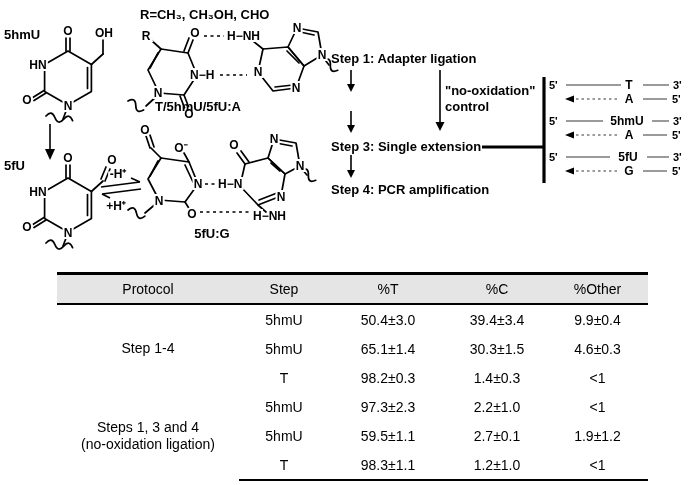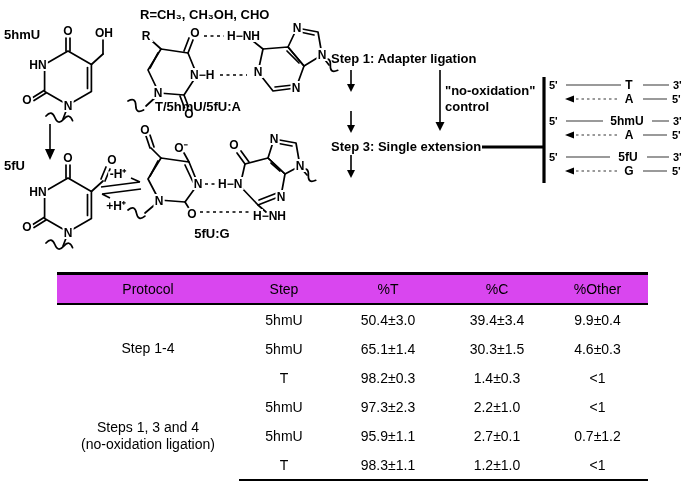--- a/index.html
+++ b/index.html
@@ -17,21 +17,21 @@
   .atom{font-family:"Liberation Sans",sans-serif;font-size:12px;font-weight:bold;fill:#000;
         stroke:#fff;stroke-width:4px;paint-order:stroke;text-anchor:middle;}
   .atom.s{text-anchor:start;}
   .t{position:absolute;font-weight:bold;font-size:13px;white-space:nowrap;}
   .t.md{font-size:13px;}
   .t.ctr{transform:translateX(-50%);}
   .prime{position:absolute;font-weight:bold;font-size:11px;white-space:nowrap;}
   .bl{position:absolute;font-weight:bold;font-size:12px;white-space:nowrap;transform:translateX(-50%);}
   .tablewrap{position:absolute;left:57px;top:272px;width:591px;}
   table.results{border-collapse:collapse;width:591px;table-layout:fixed;}
-  .results thead th{background:#d946ef;border-top:3px solid #000;border-bottom:2px solid #000;
+  .results thead th{background:#e5e5e5;border-top:3px solid #000;border-bottom:2px solid #000;
       font-weight:normal;font-size:14px;height:24px;text-align:center;padding:2px 0;}
   .results td{font-size:14px;text-align:center;height:29px;padding:0;vertical-align:middle;}
   .results tr.last td{border-bottom:2.5px solid #000;}
   .results td.proto{line-height:1.2;}
 </style>
 </head>
 <body>
 
 <div class="figure">
 
@@ -189,20 +189,21 @@
   </svg>
 
   <span class="t" style="left:4px;top:27px">5hmU</span>
   <span class="t" style="left:4px;top:158px">5fU</span>
   <span class="t md" style="left:140px;top:7px">R=CH₃, CH₃OH, CHO</span>
   <span class="t md ctr" style="left:198px;top:99px">T/5hmU/5fU:A</span>
   <span class="t md ctr" style="left:212px;top:226px">5fU:G</span>
 
   <span class="t" style="left:331px;top:51px">Step 1: Adapter ligation</span>
   <span class="t" style="left:331px;top:139px">Step 3: Single extension</span>
+  <span class="t" style="left:331px;top:182px">Step 4: PCR amplification</span>
   <span class="t" style="left:445px;top:83px">"no-oxidation"</span>
   <span class="t" style="left:445px;top:99px">control</span>
 
   <span class="prime" style="left:549px;top:79px">5'</span>
   <span class="bl" style="left:629px;top:78px">T</span>
   <span class="prime" style="left:673px;top:79px">3'</span>
   <span class="bl" style="left:629px;top:92px">A</span>
   <span class="prime" style="left:672px;top:93px">5'</span>
 
   <span class="prime" style="left:549px;top:115px">5'</span>
@@ -262,23 +263,23 @@
             <div>Steps 1, 3 and 4</div>
             <div>(no-oxidation ligation)</div>
           </td>
           <td>5hmU</td>
           <td>97.3±2.3</td>
           <td>2.2±1.0</td>
           <td>&lt;1</td>
         </tr>
         <tr>
           <td>5hmU</td>
-          <td>95.9±1.1</td>
+          <td>59.5±1.1</td>
           <td>2.7±0.1</td>
-          <td>0.7±1.2</td>
+          <td>1.9±1.2</td>
         </tr>
         <tr class="last">
           <td>T</td>
           <td>98.3±1.1</td>
           <td>1.2±1.0</td>
           <td>&lt;1</td>
         </tr>
       </tbody>
     </table>
   </div>

